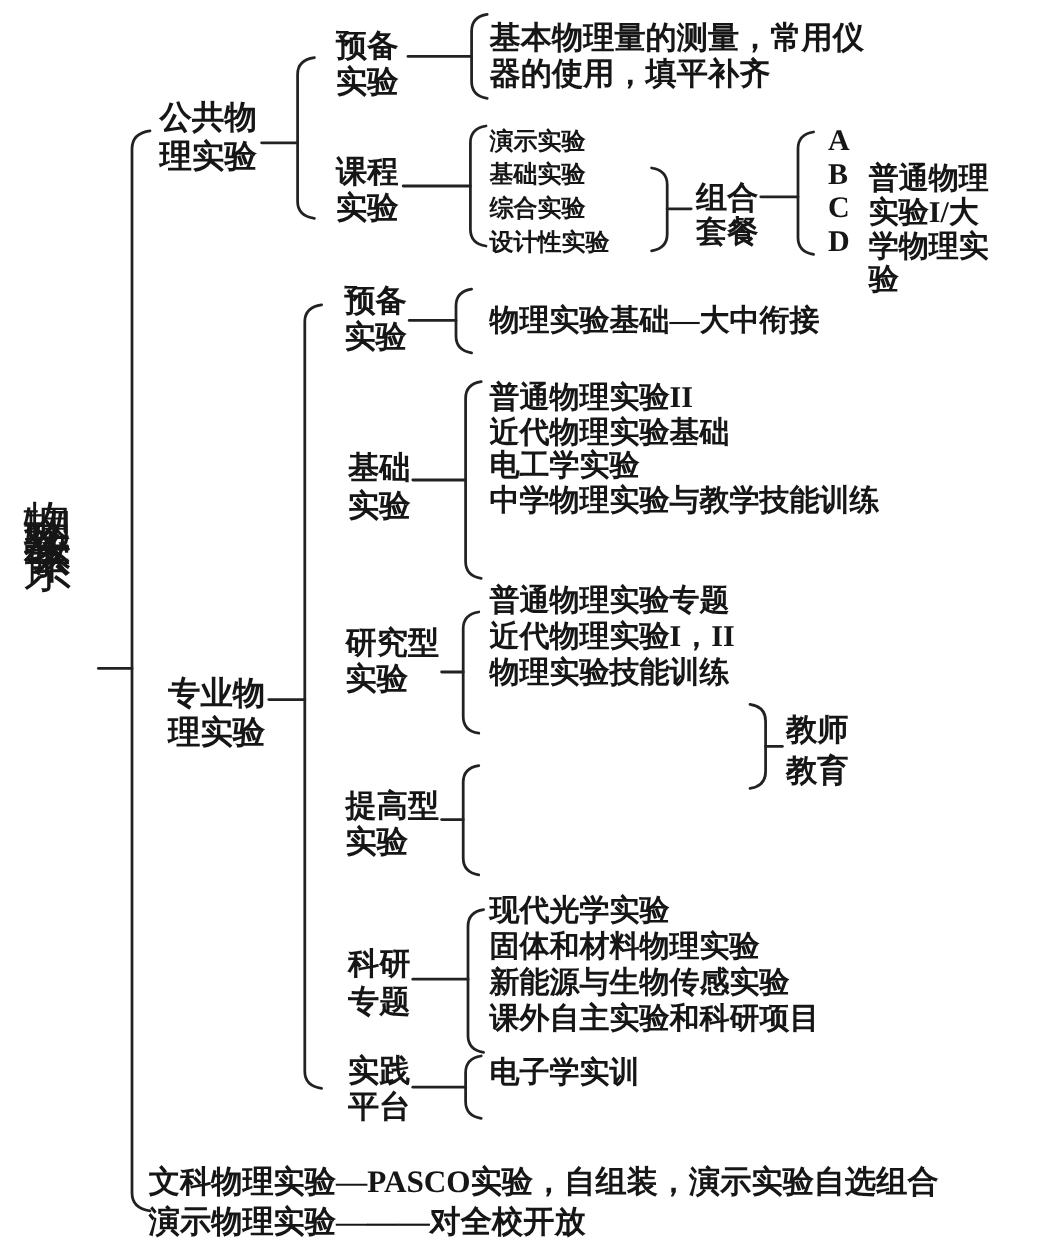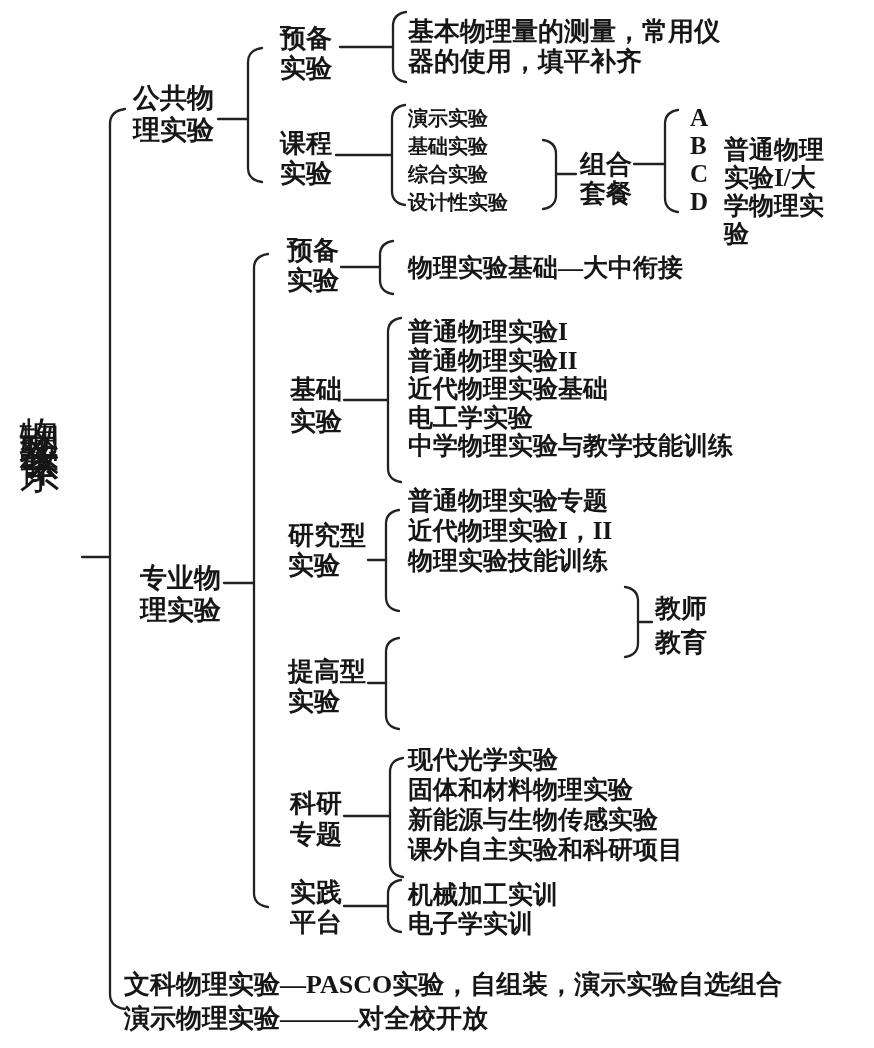--- a/index.html
+++ b/index.html
@@ -127,21 +127,20 @@
   <div class="t" style="left:408px; top:254px; font-size:25px; line-height:28px;">
     <div>物理实验基础—大中衔接</div>
   </div>
 
   <div class="t" style="left:290px; top:374px; font-size:26px; line-height:32px;">
     <div>基础</div>
     <div>实验</div>
   </div>
 
   <div class="t" style="left:408px; top:318px; font-size:25px; line-height:28.5px;">
-    <div>普通物理实验I</div>
     <div>普通物理实验II</div>
     <div>近代物理实验基础</div>
     <div>电工学实验</div>
     <div>中学物理实验与教学技能训练</div>
   </div>
 
   <div class="t" style="left:288px; top:521px; font-size:26px; line-height:30px;">
     <div>研究型</div>
     <div>实验</div>
   </div>
@@ -174,21 +173,20 @@
     <div>新能源与生物传感实验</div>
     <div>课外自主实验和科研项目</div>
   </div>
 
   <div class="t" style="left:290px; top:878px; font-size:26px; line-height:30px;">
     <div>实践</div>
     <div>平台</div>
   </div>
 
   <div class="t" style="left:408px; top:880px; font-size:25px; line-height:29px;">
-    <div>机械加工实训</div>
     <div>电子学实训</div>
   </div>
 
   <div class="t" style="left:124px; top:968px; font-size:26px; line-height:34px;">
     <div>文科物理实验—PASCO实验，自组装，演示实验自选组合</div>
     <div>演示物理实验———对全校开放</div>
   </div>
 
 </div>
 

